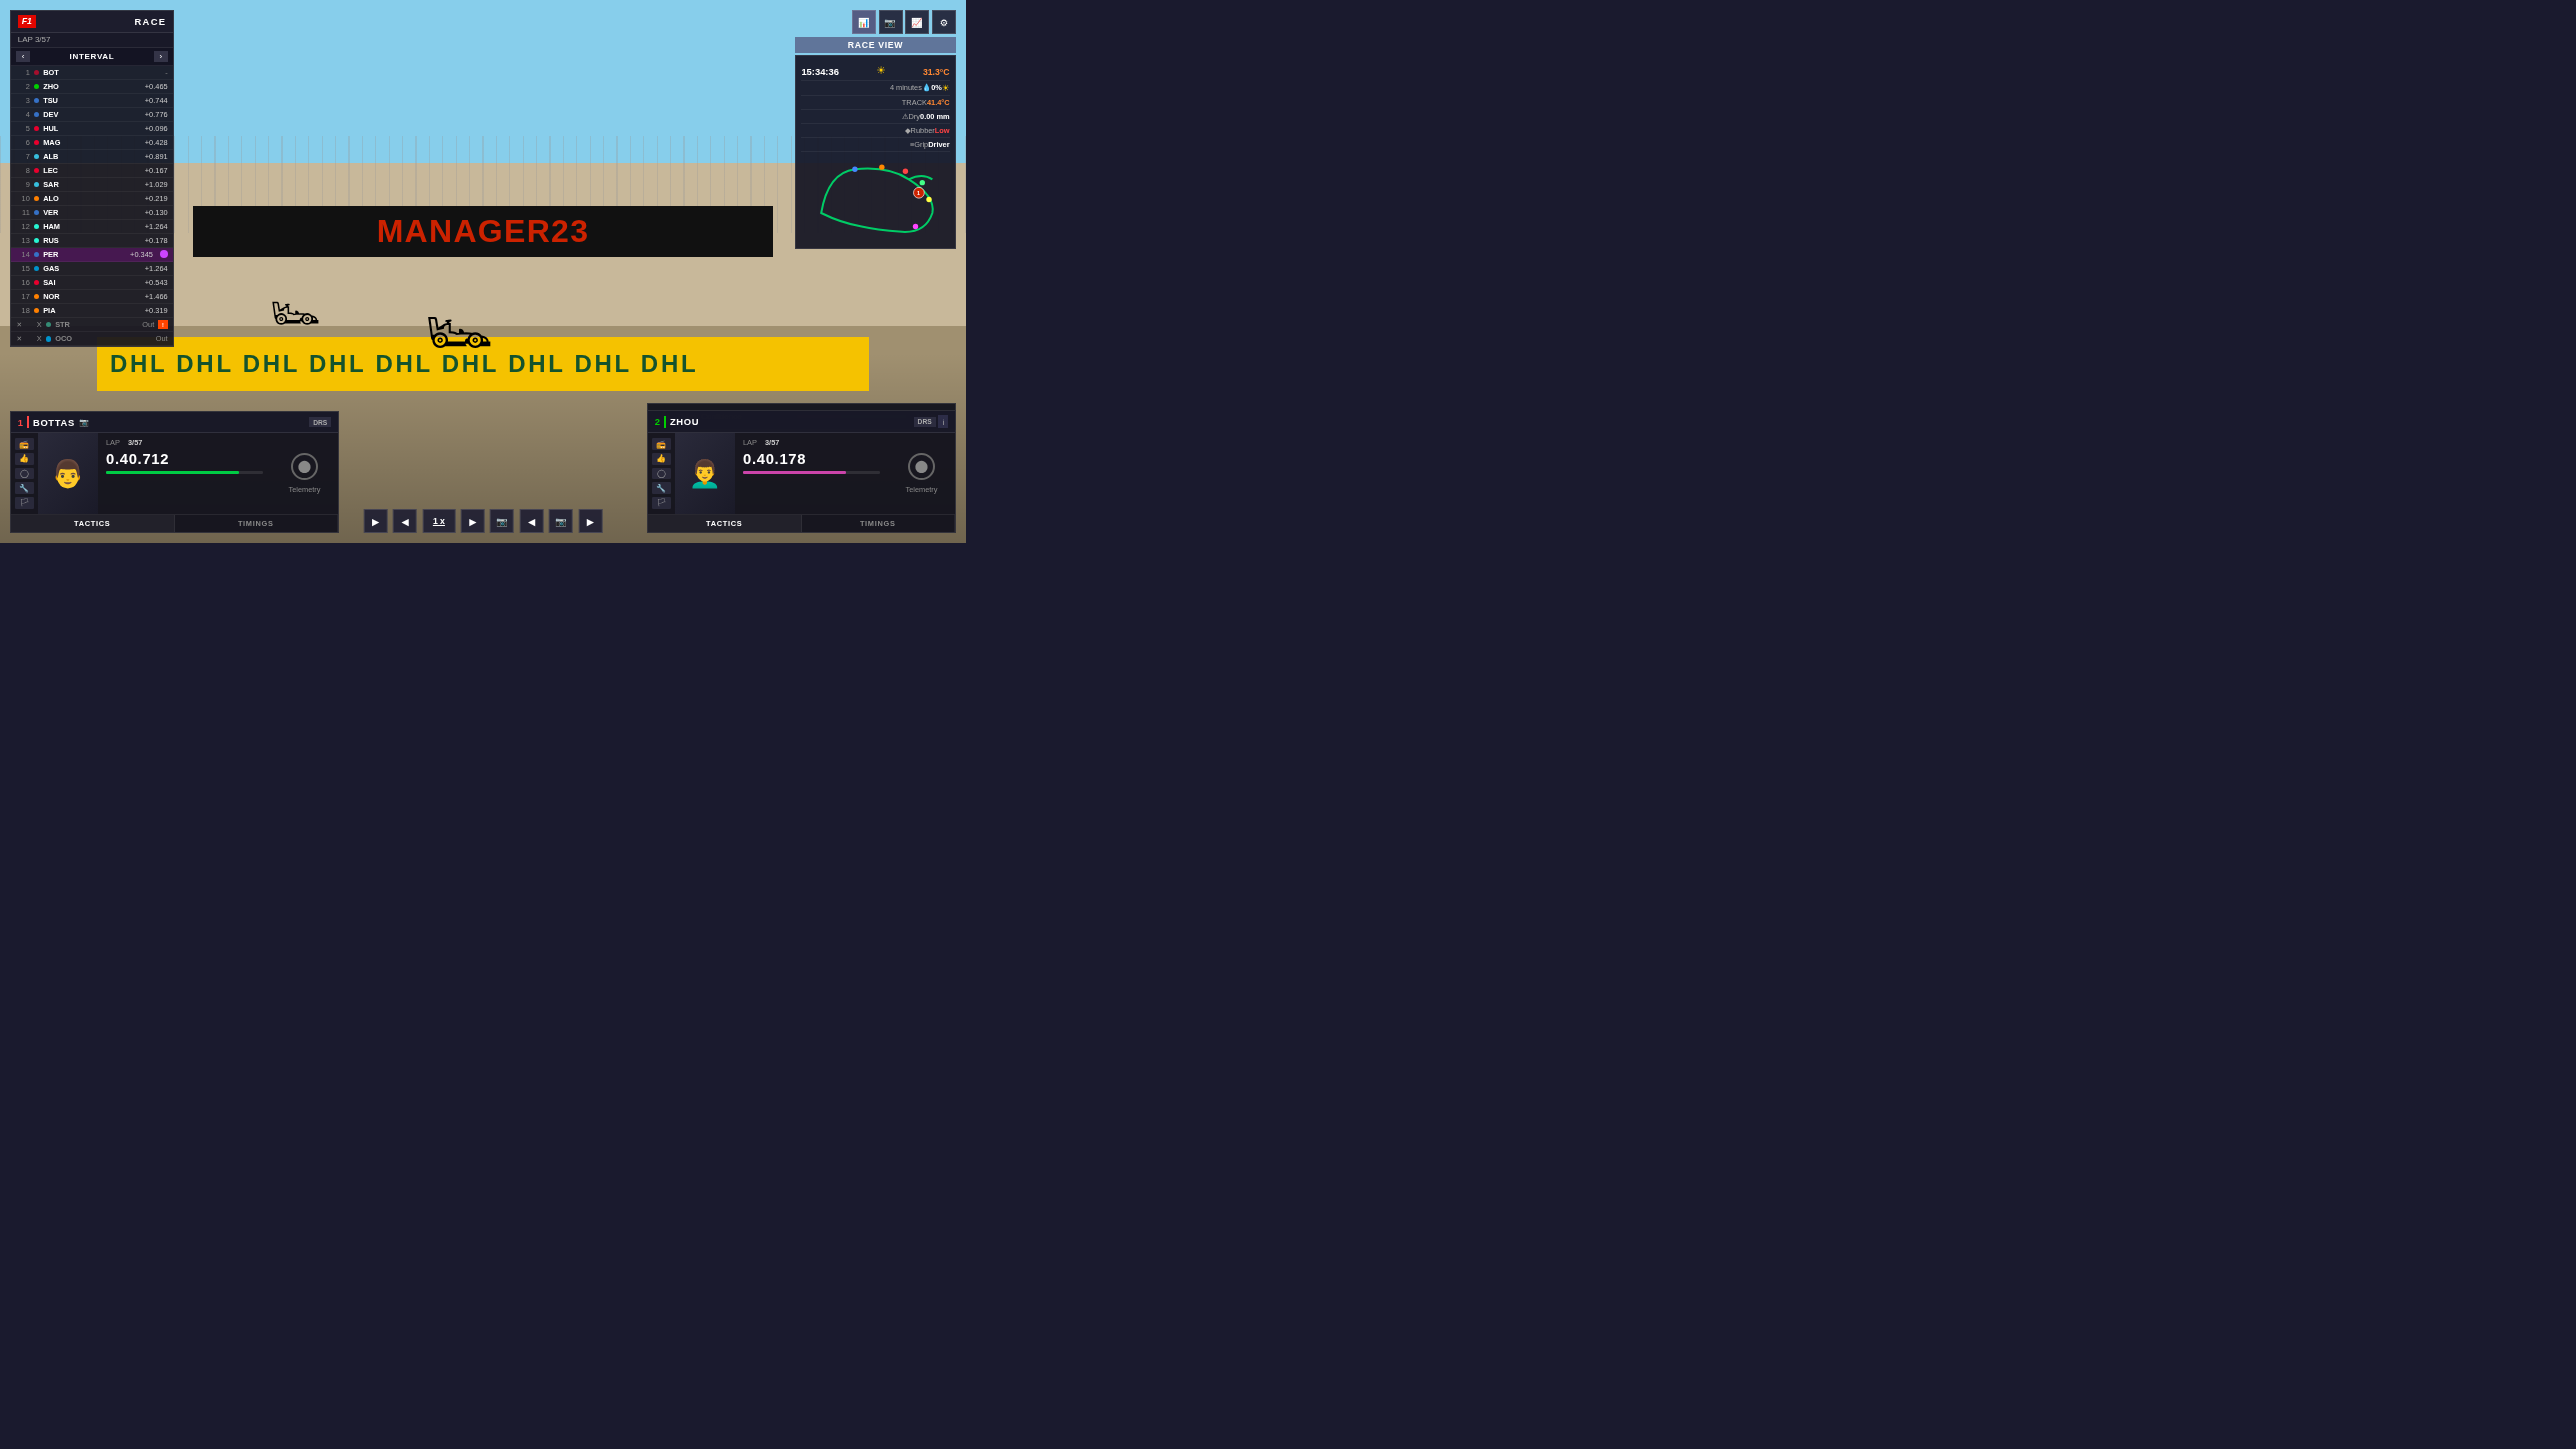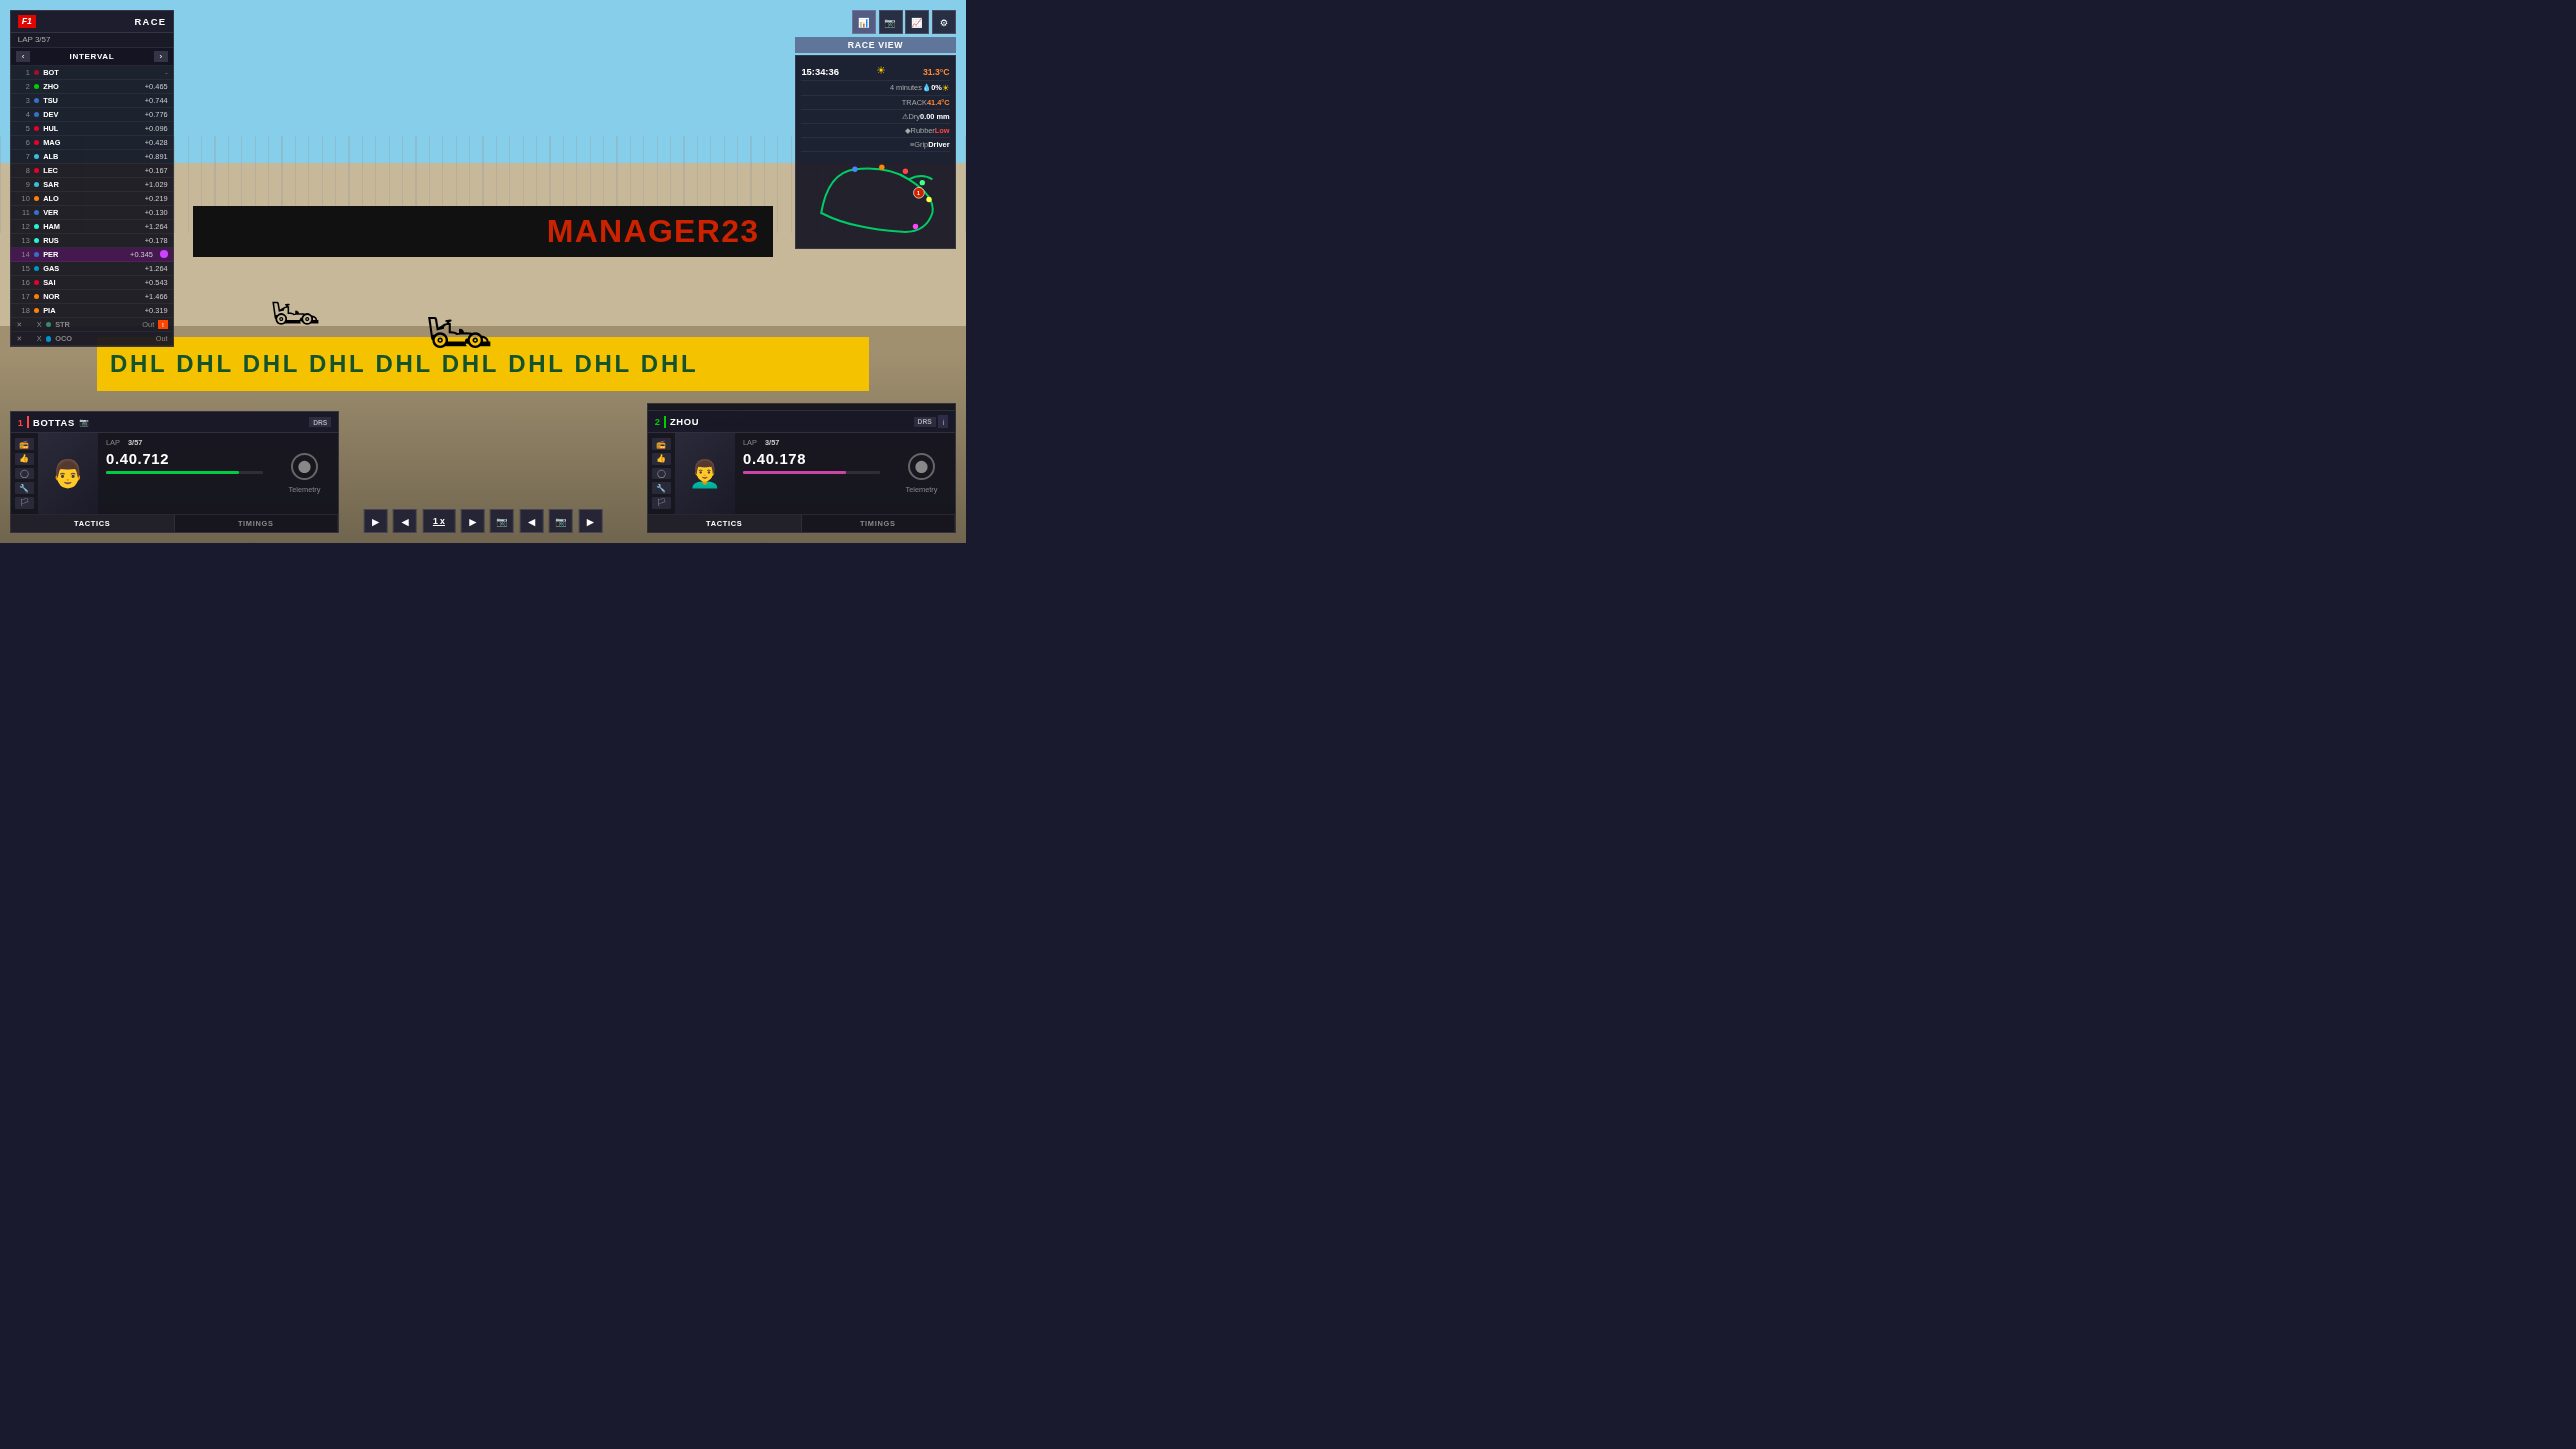--- a/index.html
+++ b/index.html
@@ -23,21 +23,21 @@
 
     .race-banner {
       position: absolute;
       top: 38%;
       left: 20%;
       width: 60%;
       background: #111;
       color: white;
       font-size: 32px;
       font-weight: 900;
-      text-align: right;
+      text-align: center;
       padding: 6.7px 13.4px;
       letter-spacing: 1.3px;
       z-index: 1;
     }
     .race-banner span { color: #cc2200; }
 
     
     .fence {
       position: absolute;
       top: 25%;

